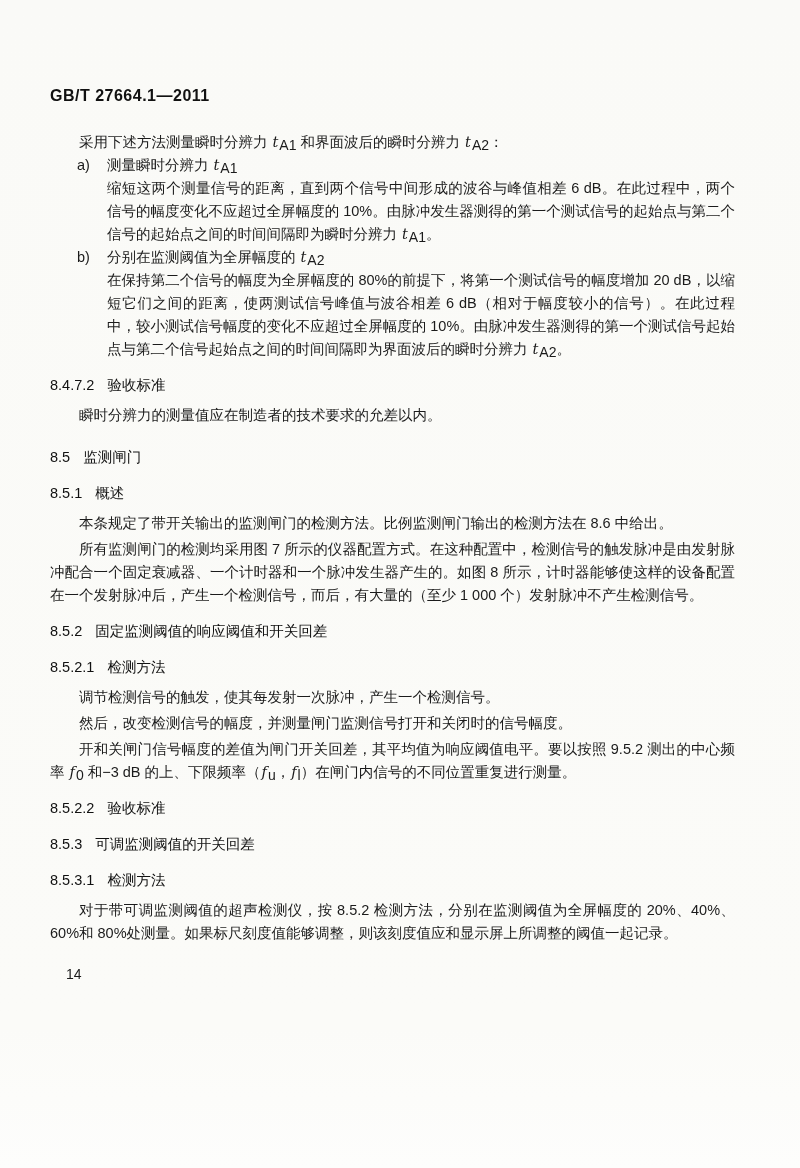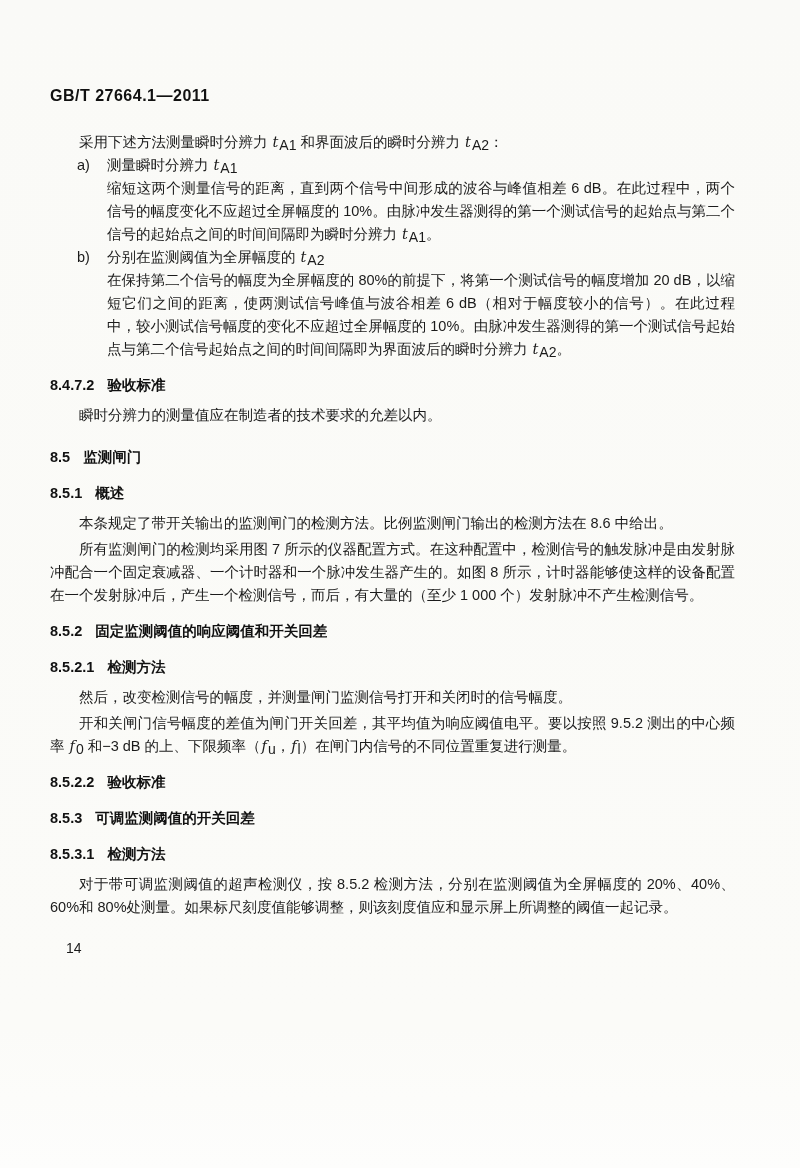--- a/index.html
+++ b/index.html
@@ -24,21 +24,21 @@
     color: #111;
   }
   .body-text { font-size: 14.5px; line-height: 23px; }
   p.para {
     margin: 3px 0 0 0;
     text-indent: 2em;
     text-align: justify;
   }
   p.para.first { margin-top: 25px; }
   .heading {
-    font-weight: 700;
+    font-weight: 400;
     font-size: 14.5px;
     line-height: 23px;
     margin: 13px 0 7px 0;
     color: #111;
   }
   .heading.major { margin-top: 19px; }
   .heading .h-title { margin-left: 0.9em; }
   .list-item { position: relative; padding-left: 57px; text-align: justify; }
   .list-item .marker {
     position: absolute; left: 27px; top: 0;
@@ -97,20 +97,21 @@
     <p class="para">本条规定了带开关输出的监测闸门的检测方法。比例监测闸门输出的检测方法在 8.6 中给出。</p>
     <p class="para">所有监测闸门的检测均采用图 7 所示的仪器配置方式。在这种配置中，检测信号的触发脉冲是由发射脉冲配合一个固定衰减器、一个计时器和一个脉冲发生器产生的。如图 8 所示，计时器能够使这样的设备配置在一个发射脉冲后，产生一个检测信号，而后，有大量的（至少 1 000 个）发射脉冲不产生检测信号。</p>
 
     <div class="heading">
       <span class="h-num">8.5.2</span><span class="h-title">固定监测阈值的响应阈值和开关回差</span>
     </div>
 
     <div class="heading">
       <span class="h-num">8.5.2.1</span><span class="h-title">检测方法</span>
     </div>
+    <p class="para">调节检测信号的触发，使其每发射一次脉冲，产生一个检测信号。</p>
     <p class="para">然后，改变检测信号的幅度，并测量闸门监测信号打开和关闭时的信号幅度。</p>
     <p class="para"><span>开和关闸门信号幅度的差值为闸门开关回差，其平均值为响应阈值电平。要以按照 9.5.2 测出的中心频率 </span><i class="var">f</i><sub>0</sub><span> 和−3 dB 的上、下限频率（</span><i class="var">f</i><sub>u</sub><span>，</span><i class="var">f</i><sub>l</sub><span>）在闸门内信号的不同位置重复进行测量。</span></p>
 
     <div class="heading">
       <span class="h-num">8.5.2.2</span><span class="h-title">验收标准</span>
     </div>
 
     <div class="heading">
       <span class="h-num">8.5.3</span><span class="h-title">可调监测阈值的开关回差</span>
     </div>

